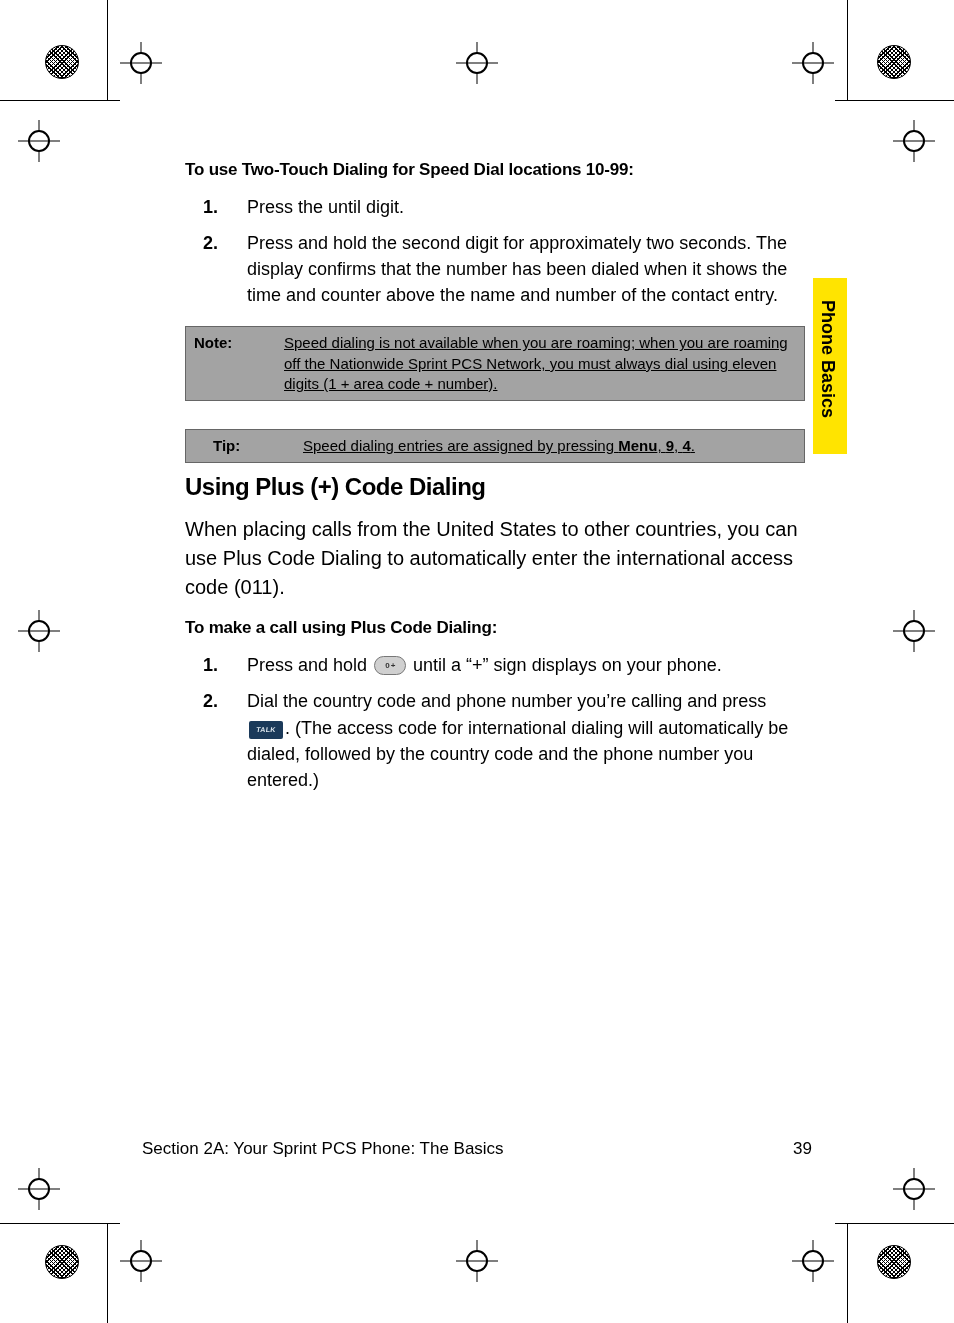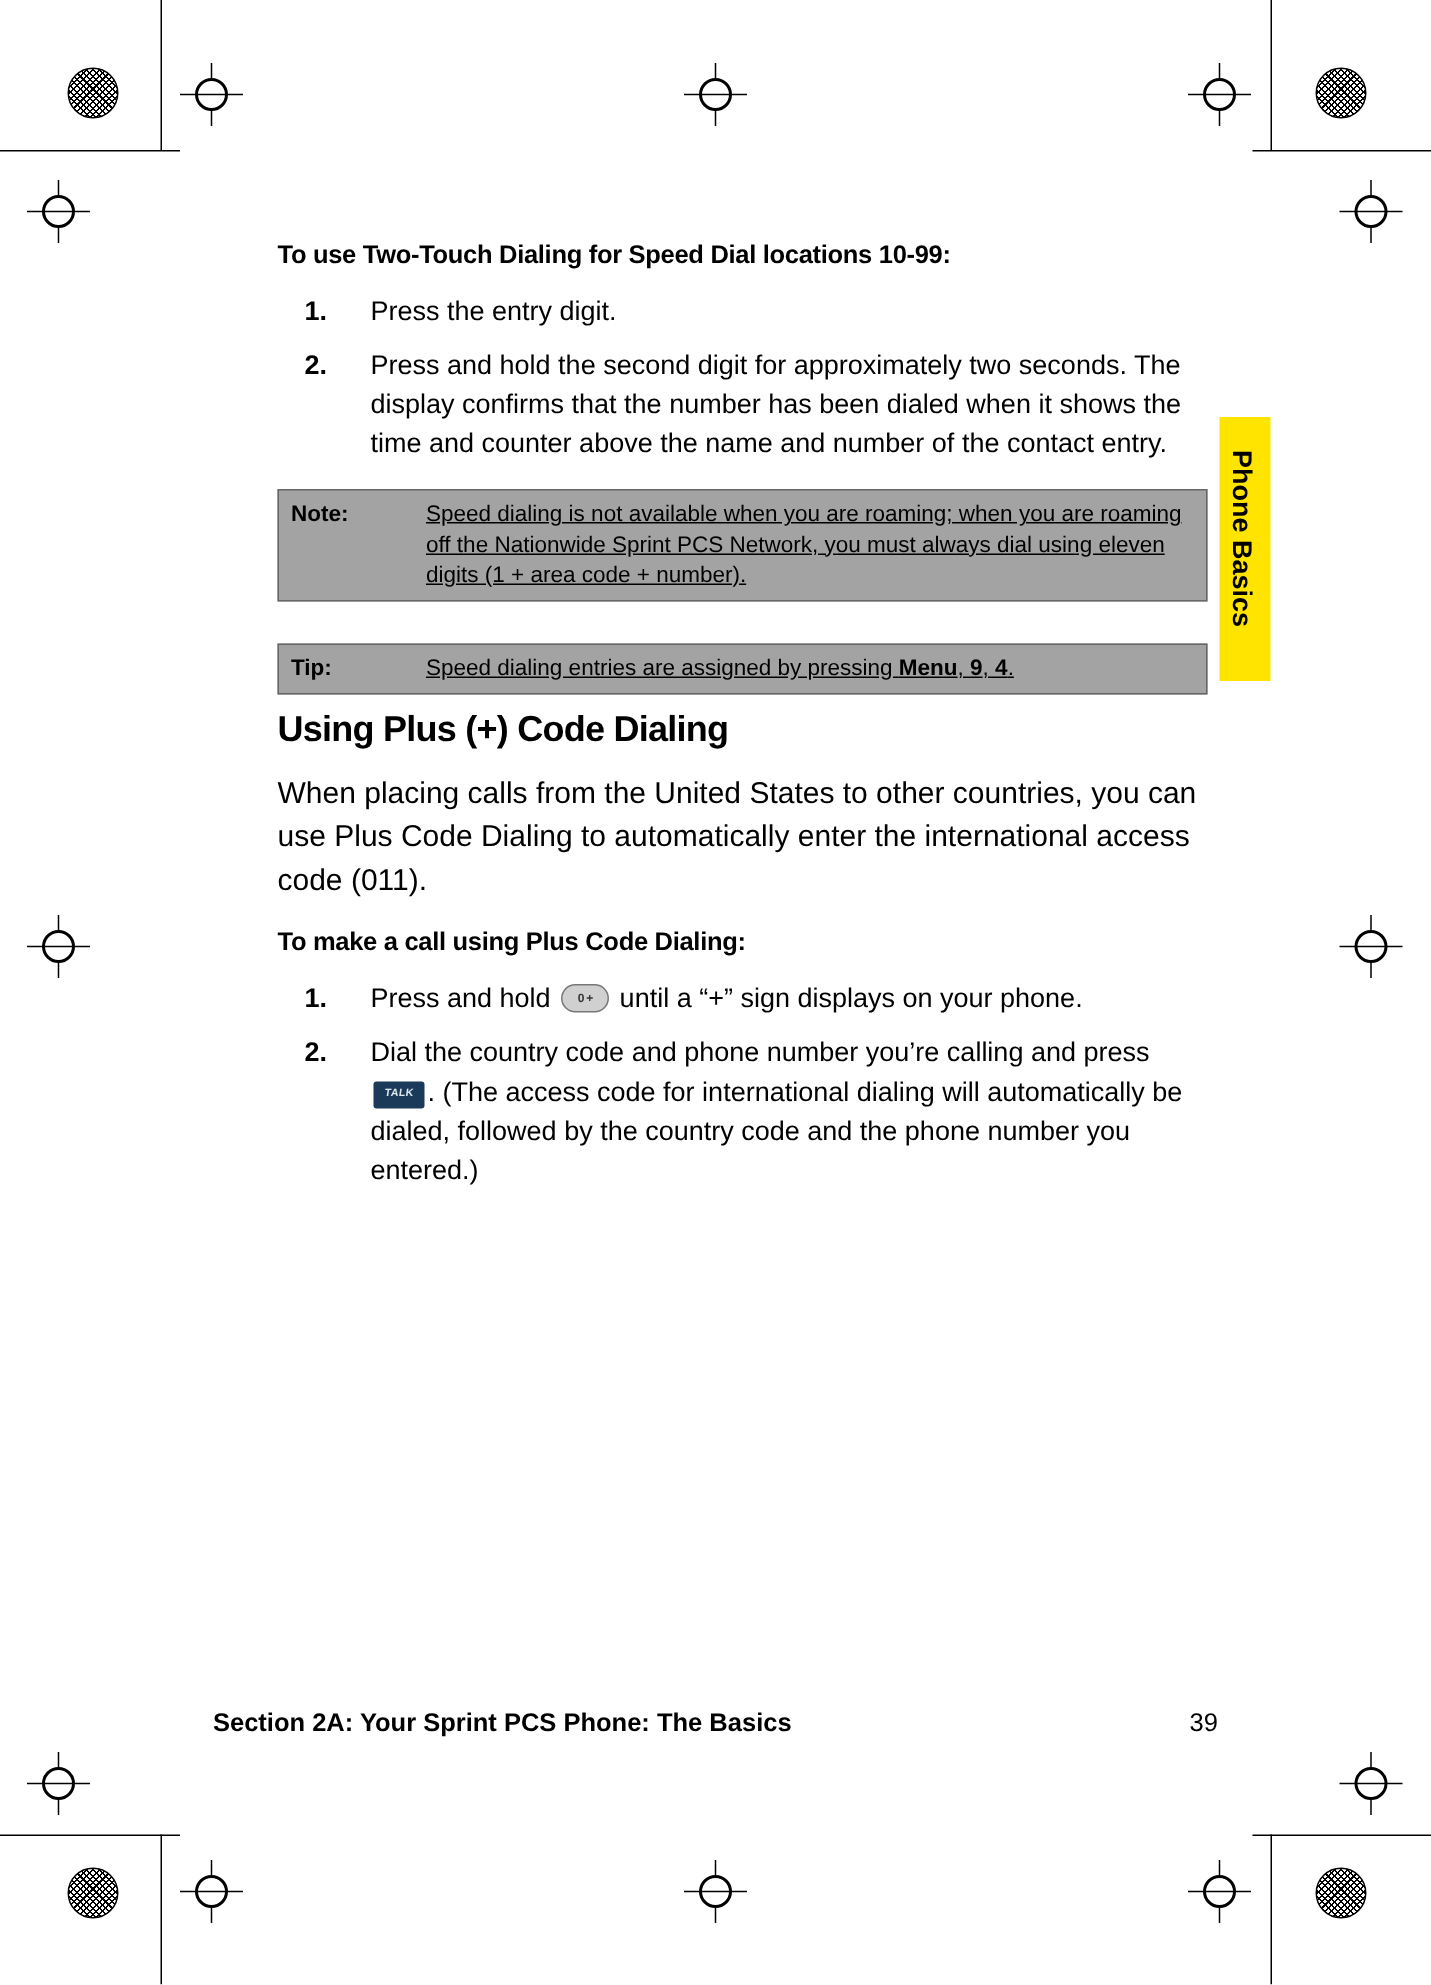--- a/index.html
+++ b/index.html
@@ -181,21 +181,21 @@
   
   .footer {
     position: absolute;
     left: 142px;
     top: 1139px;
     width: 670px;
     display: flex;
     justify-content: space-between;
     font-size: 17px;
   }
-  .footer .sect { font-weight: 700; }
+  .footer .sect { font-weight: 400; }
   .footer .pn   { font-weight: 400; }
 
   b { font-weight: 800; }
 </style>
 </head>
 <body>
 
 <div class="hatched" style="left:45px; top:45px;"></div>
 <div class="crosshair" style="left:120px; top:42px;">
     <div class="ring"></div>
@@ -254,34 +254,34 @@
   <span class="rot" style="left:25px; top:22px;">Phone Basics</span>
 </div>
 
 <div class="page">
 
   <p class="subhead">To use Two-Touch Dialing for Speed Dial locations 10-99:</p>
 
   <ol class="steps">
     <li>
       <span class="num">1.</span>
-      <span class="txt">Press the entry digit.</span>
+      <span class="txt">Press the until digit.</span>
     </li>
     <li>
       <span class="num">2.</span>
       <span class="txt">Press and hold the second digit for approximately two seconds. The display confirms that the number has been dialed when it shows the time and counter above the name and number of the contact entry.</span>
     </li>
   </ol>
 
   <div class="callout">
     <div class="label">Note:</div>
     <div class="body">Speed dialing is not available when you are roaming; when you are roaming off the Nationwide Sprint PCS Network, you must always dial using eleven digits (1 + area code + number).</div>
   </div>
 
-  <div class="callout" style="margin-top:26px; margin-bottom:10px;">
+  <div class="callout" style="margin-top:26px; margin-bottom:10px;padding-left:19px;">
     <div class="label">Tip:</div>
     <div class="body">
       <span>Speed dialing entries are assigned by pressing </span><b>Menu</b><span>, </span><b>9</b><span>, </span><b>4</b><span>.</span>
     </div>
   </div>
 
   <h2 class="section">Using Plus (+) Code Dialing</h2>
 
   <p class="body">When placing calls from the United States to other countries, you can use Plus Code Dialing to automatically enter the international access code (011).</p>
 

